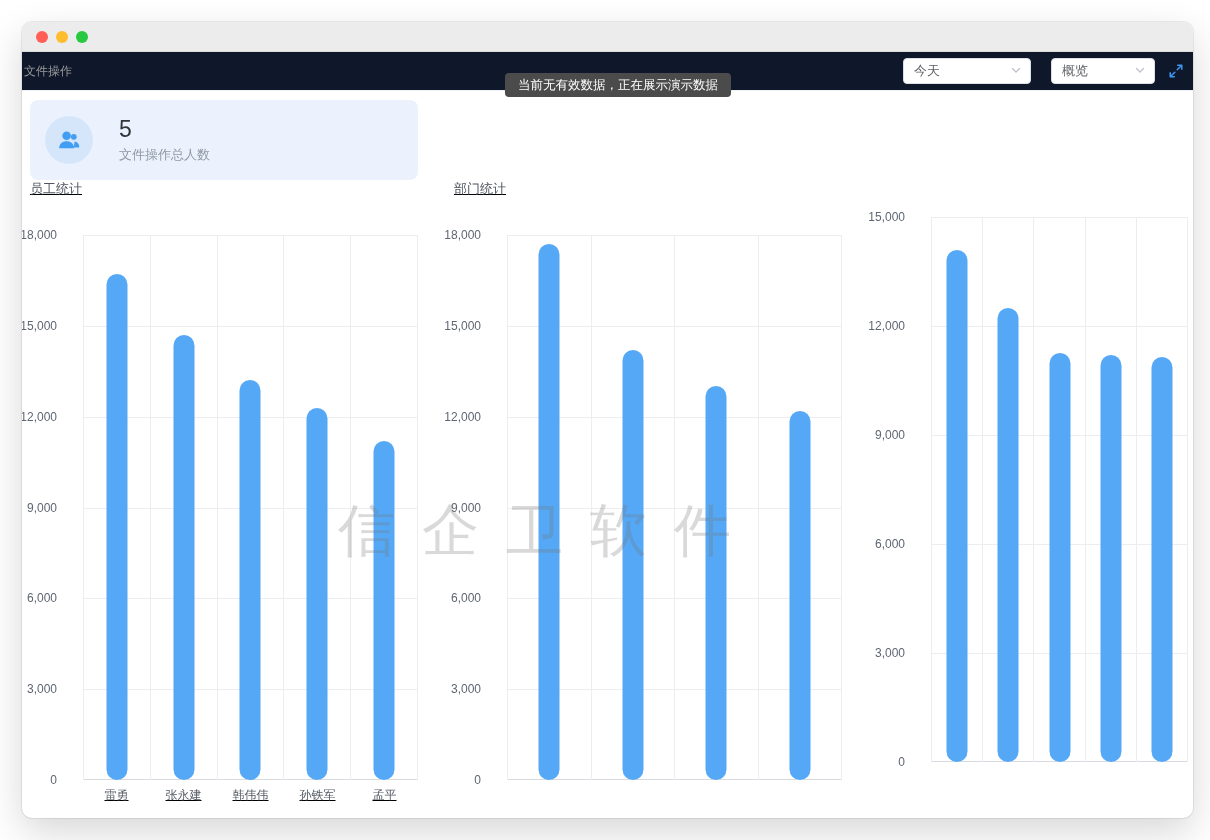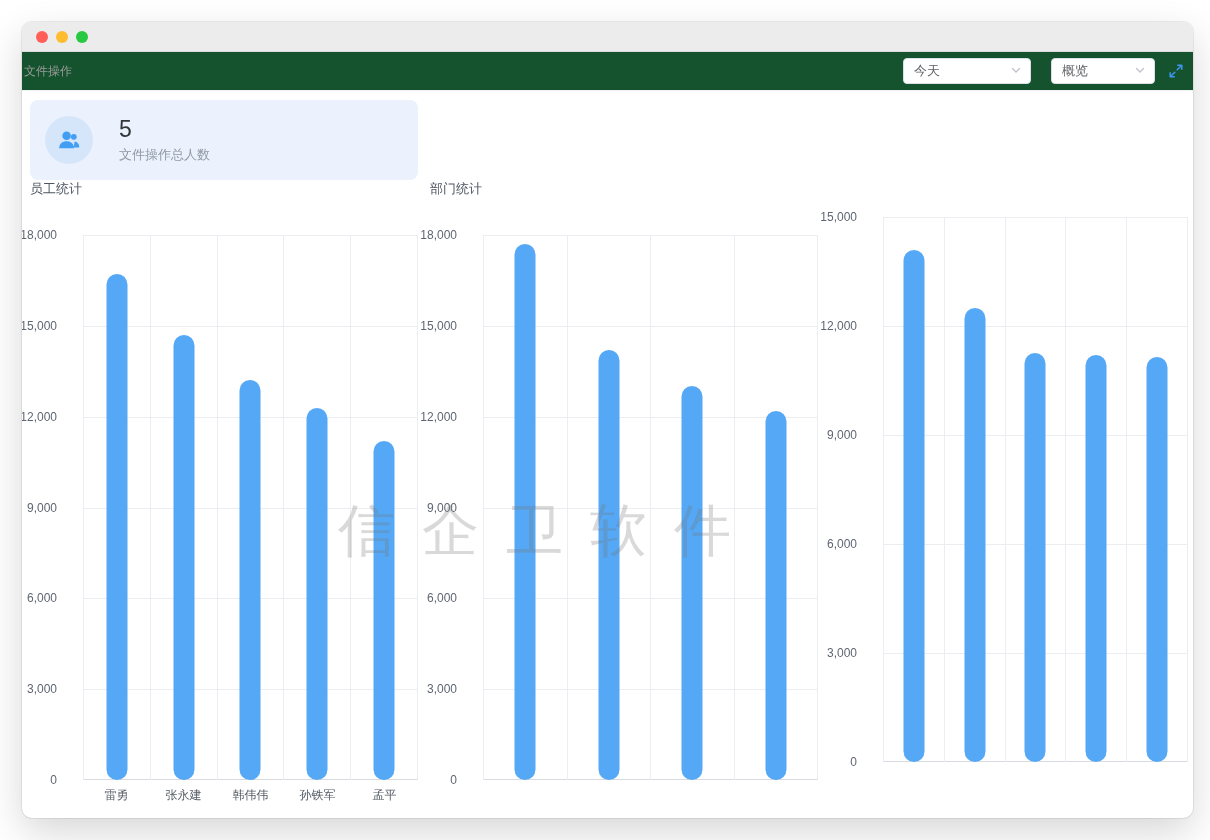--- a/index.html
+++ b/index.html
@@ -10,38 +10,38 @@
   .window {
     position:absolute; left:22px; top:22px; width:1171px; height:796px;
     background:#fff; border-radius:10px; overflow:hidden;
     box-shadow:0 0 0 1px rgba(0,0,0,0.07), 0 14px 38px rgba(0,0,0,0.16);
   }
   
   .titlebar { height:30px; background:#ececec; border-bottom:1px solid #dcdcdc; display:flex; align-items:center; padding-left:14px; box-sizing:border-box; }
   .dot { width:12px; height:12px; border-radius:50%; margin-right:8px; }
   .dot.red{background:#ff5f57;} .dot.yellow{background:#febc2e;} .dot.green{background:#28c840;}
   
-  .toolbar { height:39px; display:flex; align-items:center; border-bottom:1px solid #f0f1f3; padding:0 9px 0 2px; box-sizing:border-box; background:#14532d; }
+  .toolbar { height:39px; display:flex; align-items:center; border-bottom:1px solid #f0f1f3; padding:0 9px 0 2px; box-sizing:border-box; background:#0f172a; }
   .toolbar-label { font-size:12px; color:#9a9a9a; }
   .spacer { flex:1; }
   .select { width:128px; height:26px; border:1px solid #dcdfe6; border-radius:4px; display:flex; align-items:center; padding:0 8px 0 10px; font-size:13px; color:#606266; background:#fff; box-sizing:border-box; cursor:pointer; }
   .select.small { width:104px; margin-left:20px; }
   .select .val { flex:1; }
   .fs-btn { margin-left:13px; width:16px; height:16px; display:flex; align-items:center; justify-content:center; cursor:pointer; }
   
   .toast { position:absolute; left:483px; top:51px; height:24px; line-height:24px; background:#4b4b4b; color:#fff; font-size:12.5px; padding:0 13px; border-radius:4px; z-index:40; white-space:nowrap; }
   
   .cards { display:grid; grid-template-columns:388px 388px 1fr; column-gap:19px; padding:9px 5px 0 8px; }
   .card { height:80px; background:#ebf2fd; border-radius:8px; display:flex; align-items:center; padding-left:15px; box-sizing:border-box; }
   .card-icon { width:48px; height:48px; border-radius:50%; background:#d5e6fb; display:flex; align-items:center; justify-content:center; flex:none; }
   .card-text { margin-left:26px; }
   .card-value { font-size:23px; color:#32353a; }
   .card-label { font-size:13px; color:#8e99a3; margin-top:3px; }
   
-  .charts { display:grid; grid-template-columns:388px 388px 1fr; column-gap:12px; padding:0 5px 0 8px; }
+  .charts { display:grid; grid-template-columns:388px 388px 1fr; column-gap:36px; padding:0 5px 0 8px;text-decoration:underline; }
   .chart-title { font-size:13px; color:#4d5560; height:18px; }
   .axis-area { display:flex; margin-top:37px; }
   .yaxis { width:53px; height:545px; position:relative; flex:none; }
   .ytick { position:absolute; right:26px; font-size:12px; color:#5f6672; transform:translateY(-50%); white-space:nowrap; }
   .plot { flex:1; position:relative; height:545px; border-left:1px solid #ebedf0; }
   .hgrid { position:absolute; left:0; right:0; height:1px; background:#ebedf0; }
   .hgrid.axis { background:#d7dbe0; }
   .cols { position:absolute; left:0; top:0; right:0; bottom:0; display:flex; }
   .col { flex:1; border-right:1px solid #ebedf0; position:relative; }
   .bar { position:absolute; bottom:0; left:50%; transform:translateX(-50%); width:21px; border-radius:10.5px; }
@@ -83,20 +83,21 @@
     <div class="fs-btn">
       <svg width="14" height="14" viewBox="0 0 14 14" fill="none" stroke="#3d96f2" stroke-width="1.5" stroke-linecap="round" stroke-linejoin="round">
         <path d="M8.7 1.2 H12.8 V5.3"></path>
           <path d="M12.3 1.7 L8.2 5.8"></path>
         <path d="M5.3 12.8 H1.2 V8.7"></path>
           <path d="M1.7 12.3 L5.8 8.2"></path>
       </svg>
     </div>
   </div>
 
+  <div class="toast">当前无有效数据，正在展示演示数据</div>
 
   <div class="cards">
     <div class="card">
       <div class="card-icon">
         <svg width="26" height="26" viewBox="0 0 26 26" fill="#429ef3">
           <circle cx="17.8" cy="9.8" r="2.9"></circle>
           <path d="M18.6 14.6 c2.8 .4 4.6 2.4 4.6 5 l0 1 -5.6 0 z"></path>
           <circle cx="10.6" cy="8.8" r="4.3"></circle>
           <path d="M3.2 21.2 c0 -4.4 3.3 -6.9 7.4 -6.9 s7.4 2.5 7.4 6.9 z"></path>
         </svg>

